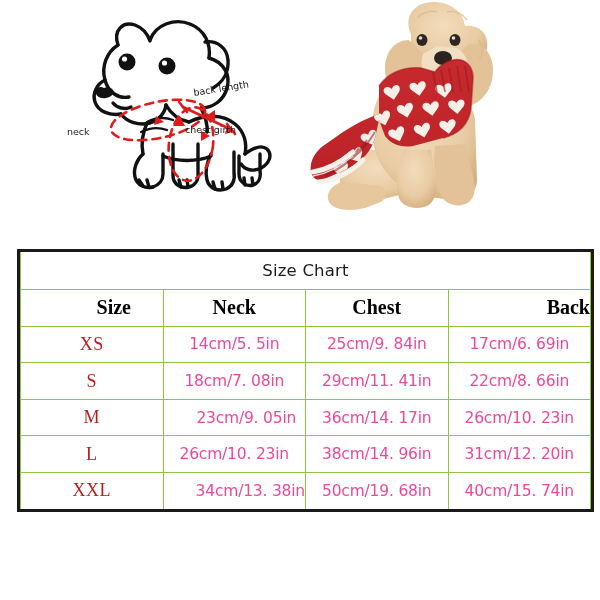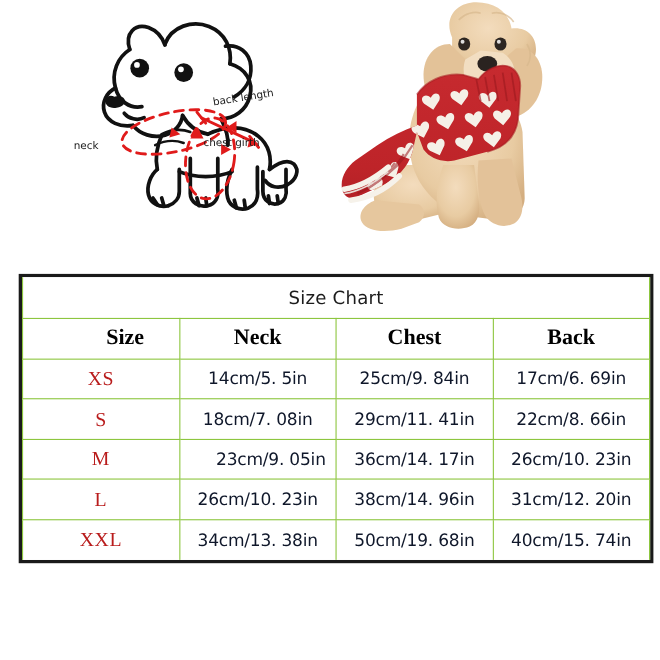--- a/index.html
+++ b/index.html
@@ -87,21 +87,21 @@
     font-family: "Liberation Serif", serif;
     font-size: 18px;
     font-weight: 400;
     color: #b91c1c;
     letter-spacing: .5px;
   }
   td.meas-cell {
     font-family: "DejaVu Sans", sans-serif;
     font-size: 15.5px;
     font-weight: 400;
-    color: #0f172a;
+    color: #ec4899;
     white-space: nowrap;
     letter-spacing: -0.2px;
   }
   
   tr:first-child td { border-top: none; }
   tr:last-child  td { border-bottom: none; }
   td:first-child { border-left: none; }
   td:last-child  { border-right: none; }
 
   .diagram-label {
@@ -366,21 +366,21 @@
 <div id="size-chart">
   <table class="chart">
     <tbody>
       <tr style="height: 33px;">
         <td class="title-cell" colspan="4">Size Chart</td>
       </tr>
       <tr style="height: 33px;">
         <td class="head-cell" style="width: 24.1%; padding-left: 44px;">Size</td>
         <td class="head-cell" style="width: 29.9%;">Neck</td>
         <td class="head-cell" style="width: 21%;">Chest</td>
-        <td class="head-cell" style="width: 25%;">Back</td>
+        <td class="head-cell" style="width: 25%; text-align: right;">Back</td>
       </tr>
 
       <tr style="height: 32.5px;">
         <td class="size-cell" style="width: 24.1%;">XS</td>
         <td class="meas-cell" style="width: 29.9%;">14cm/5. 5in</td>
         <td class="meas-cell" style="width: 21%; text-align: center;">25cm/9. 84in</td>
         <td class="meas-cell" style="width: 25%;">17cm/6. 69in</td>
       </tr>
       <tr style="height: 32.5px;">
         <td class="size-cell" style="width: 24.1%;">S</td>
@@ -395,19 +395,19 @@
         <td class="meas-cell" style="width: 25%;">26cm/10. 23in</td>
       </tr>
       <tr style="height: 32.5px;">
         <td class="size-cell" style="width: 24.1%;">L</td>
         <td class="meas-cell" style="width: 29.9%;">26cm/10. 23in</td>
         <td class="meas-cell" style="width: 21%;">38cm/14. 96in</td>
         <td class="meas-cell" style="width: 25%;">31cm/12. 20in</td>
       </tr>
       <tr style="height: 32.5px;">
         <td class="size-cell" style="width: 24.1%;">XXL</td>
-        <td class="meas-cell" style="width: 29.9%;">34cm/13. 38in</td>
+        <td class="meas-cell" style="width: 29.9%; text-align: right;">34cm/13. 38in</td>
         <td class="meas-cell" style="width: 21%;">50cm/19. 68in</td>
         <td class="meas-cell" style="width: 25%;">40cm/15. 74in</td>
       </tr>
     </tbody>
   </table>
 </div>
 
 </body></html>

